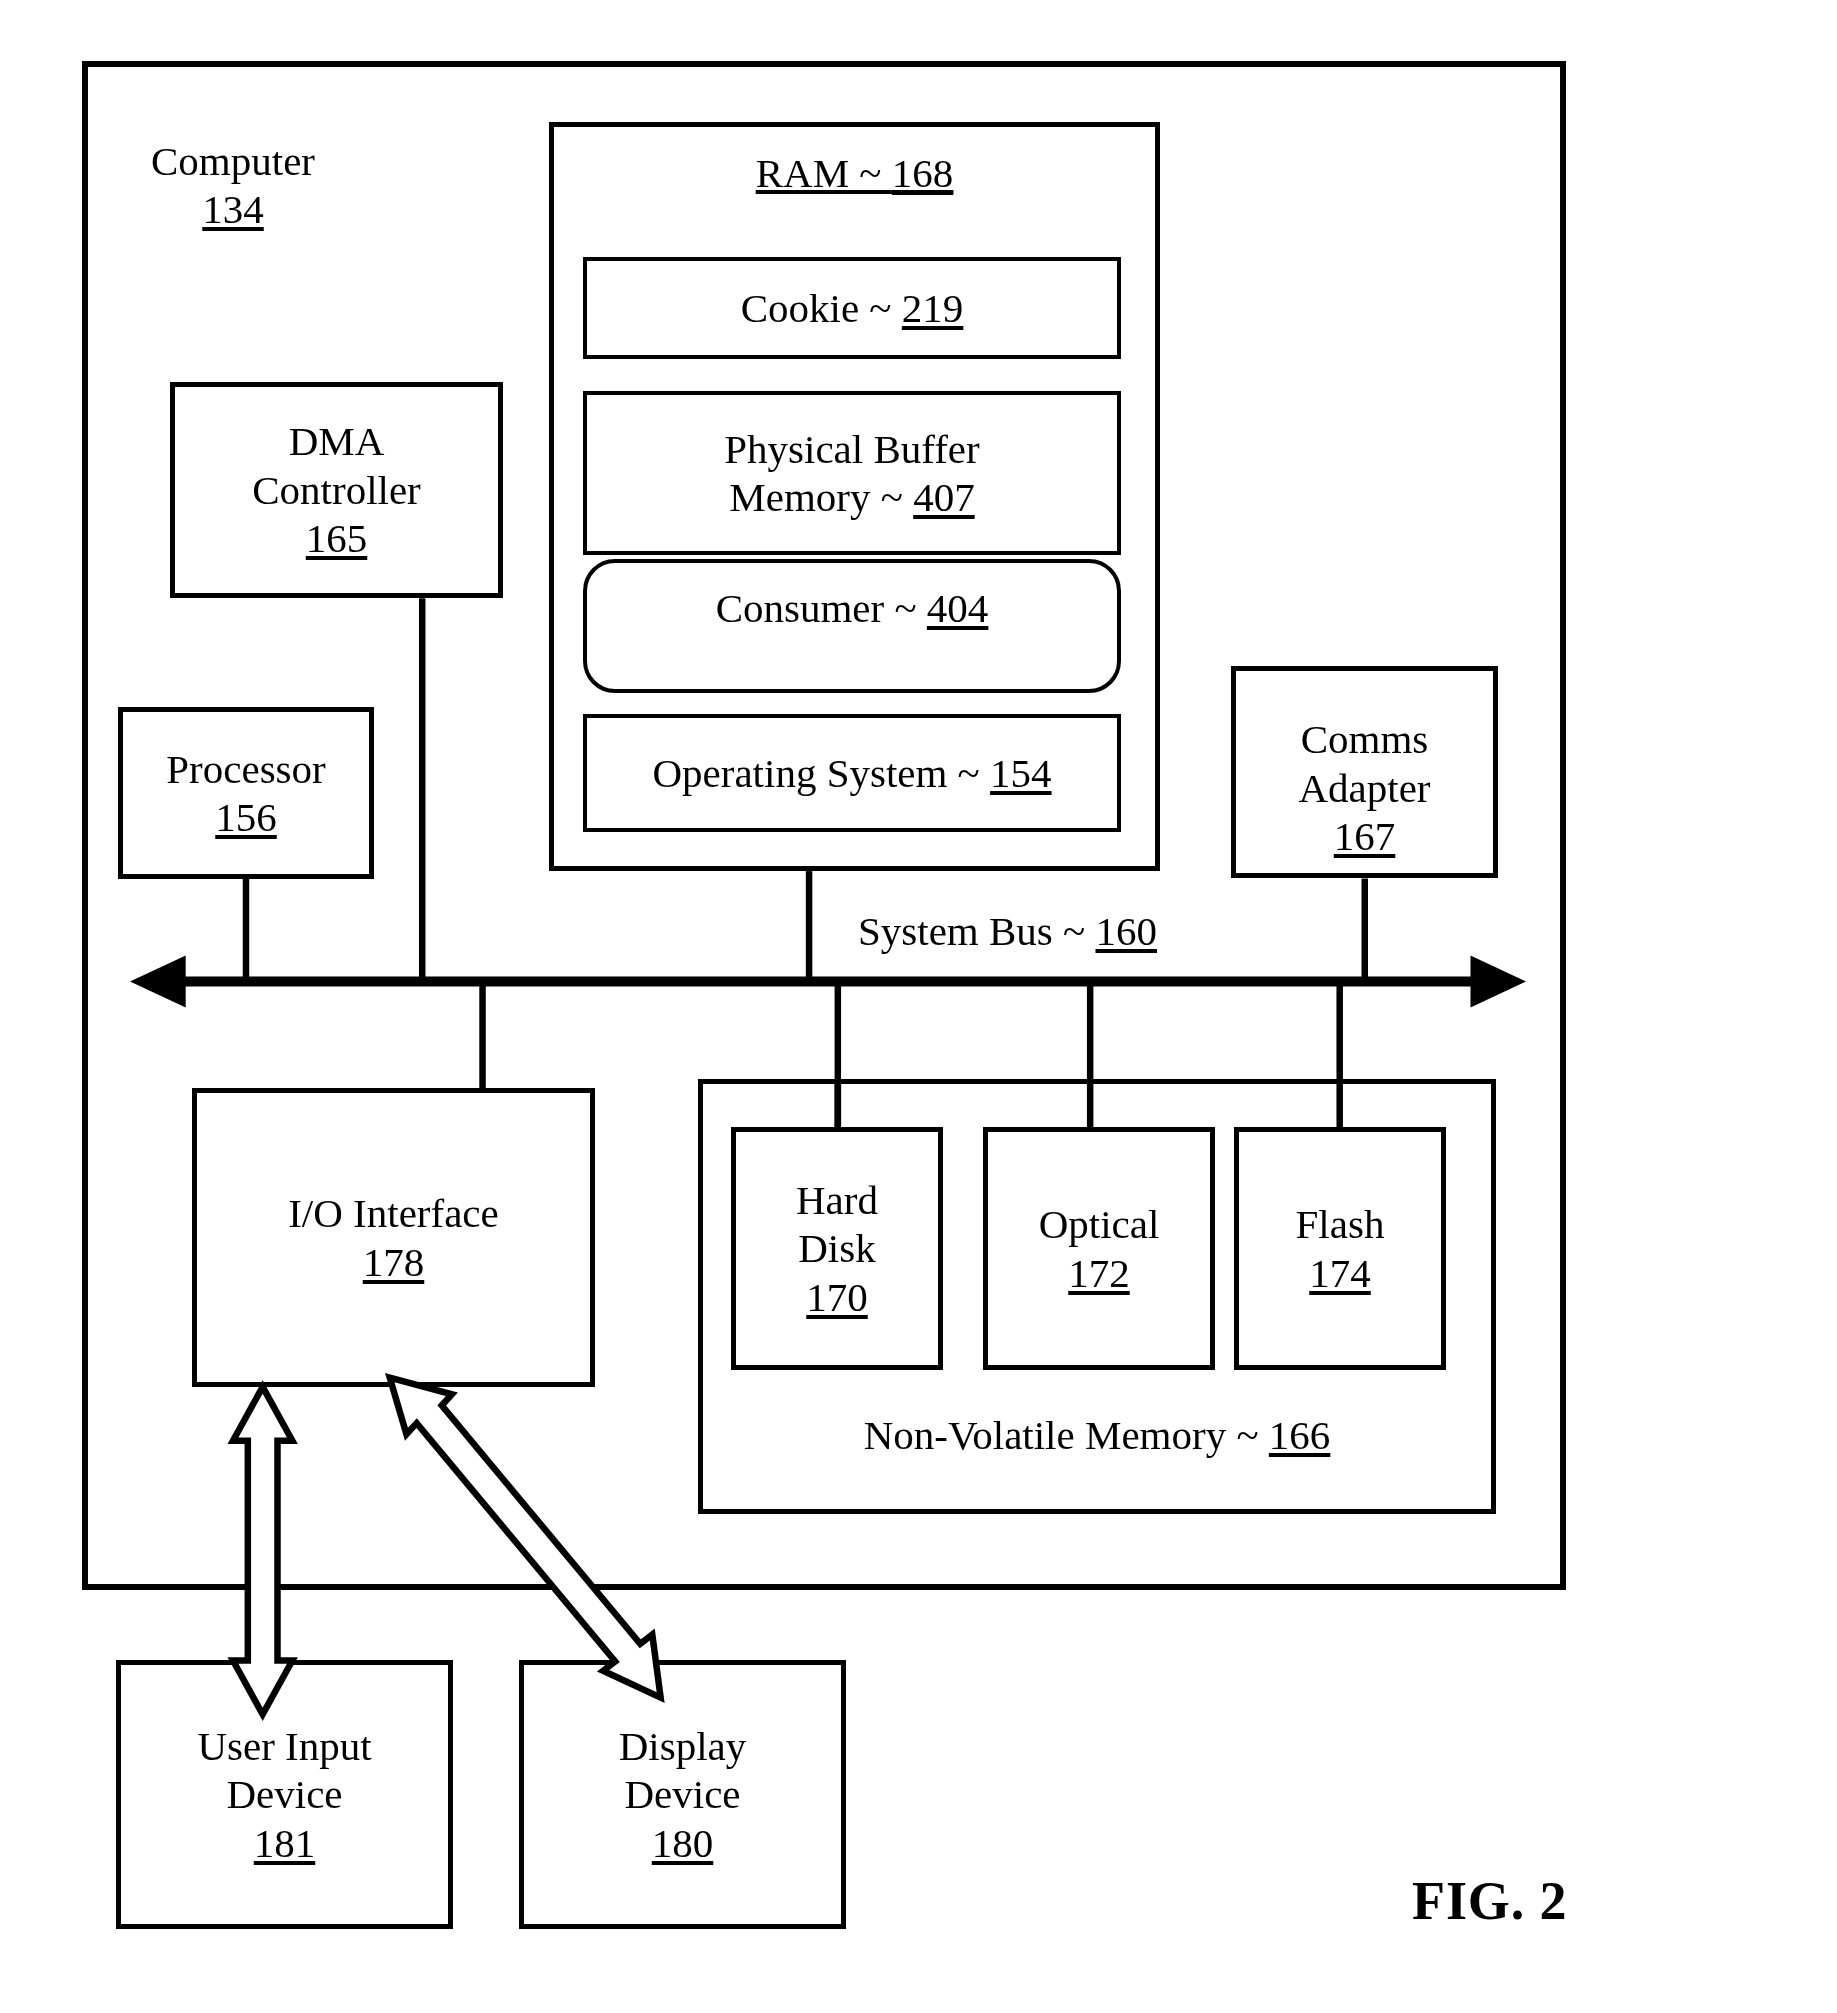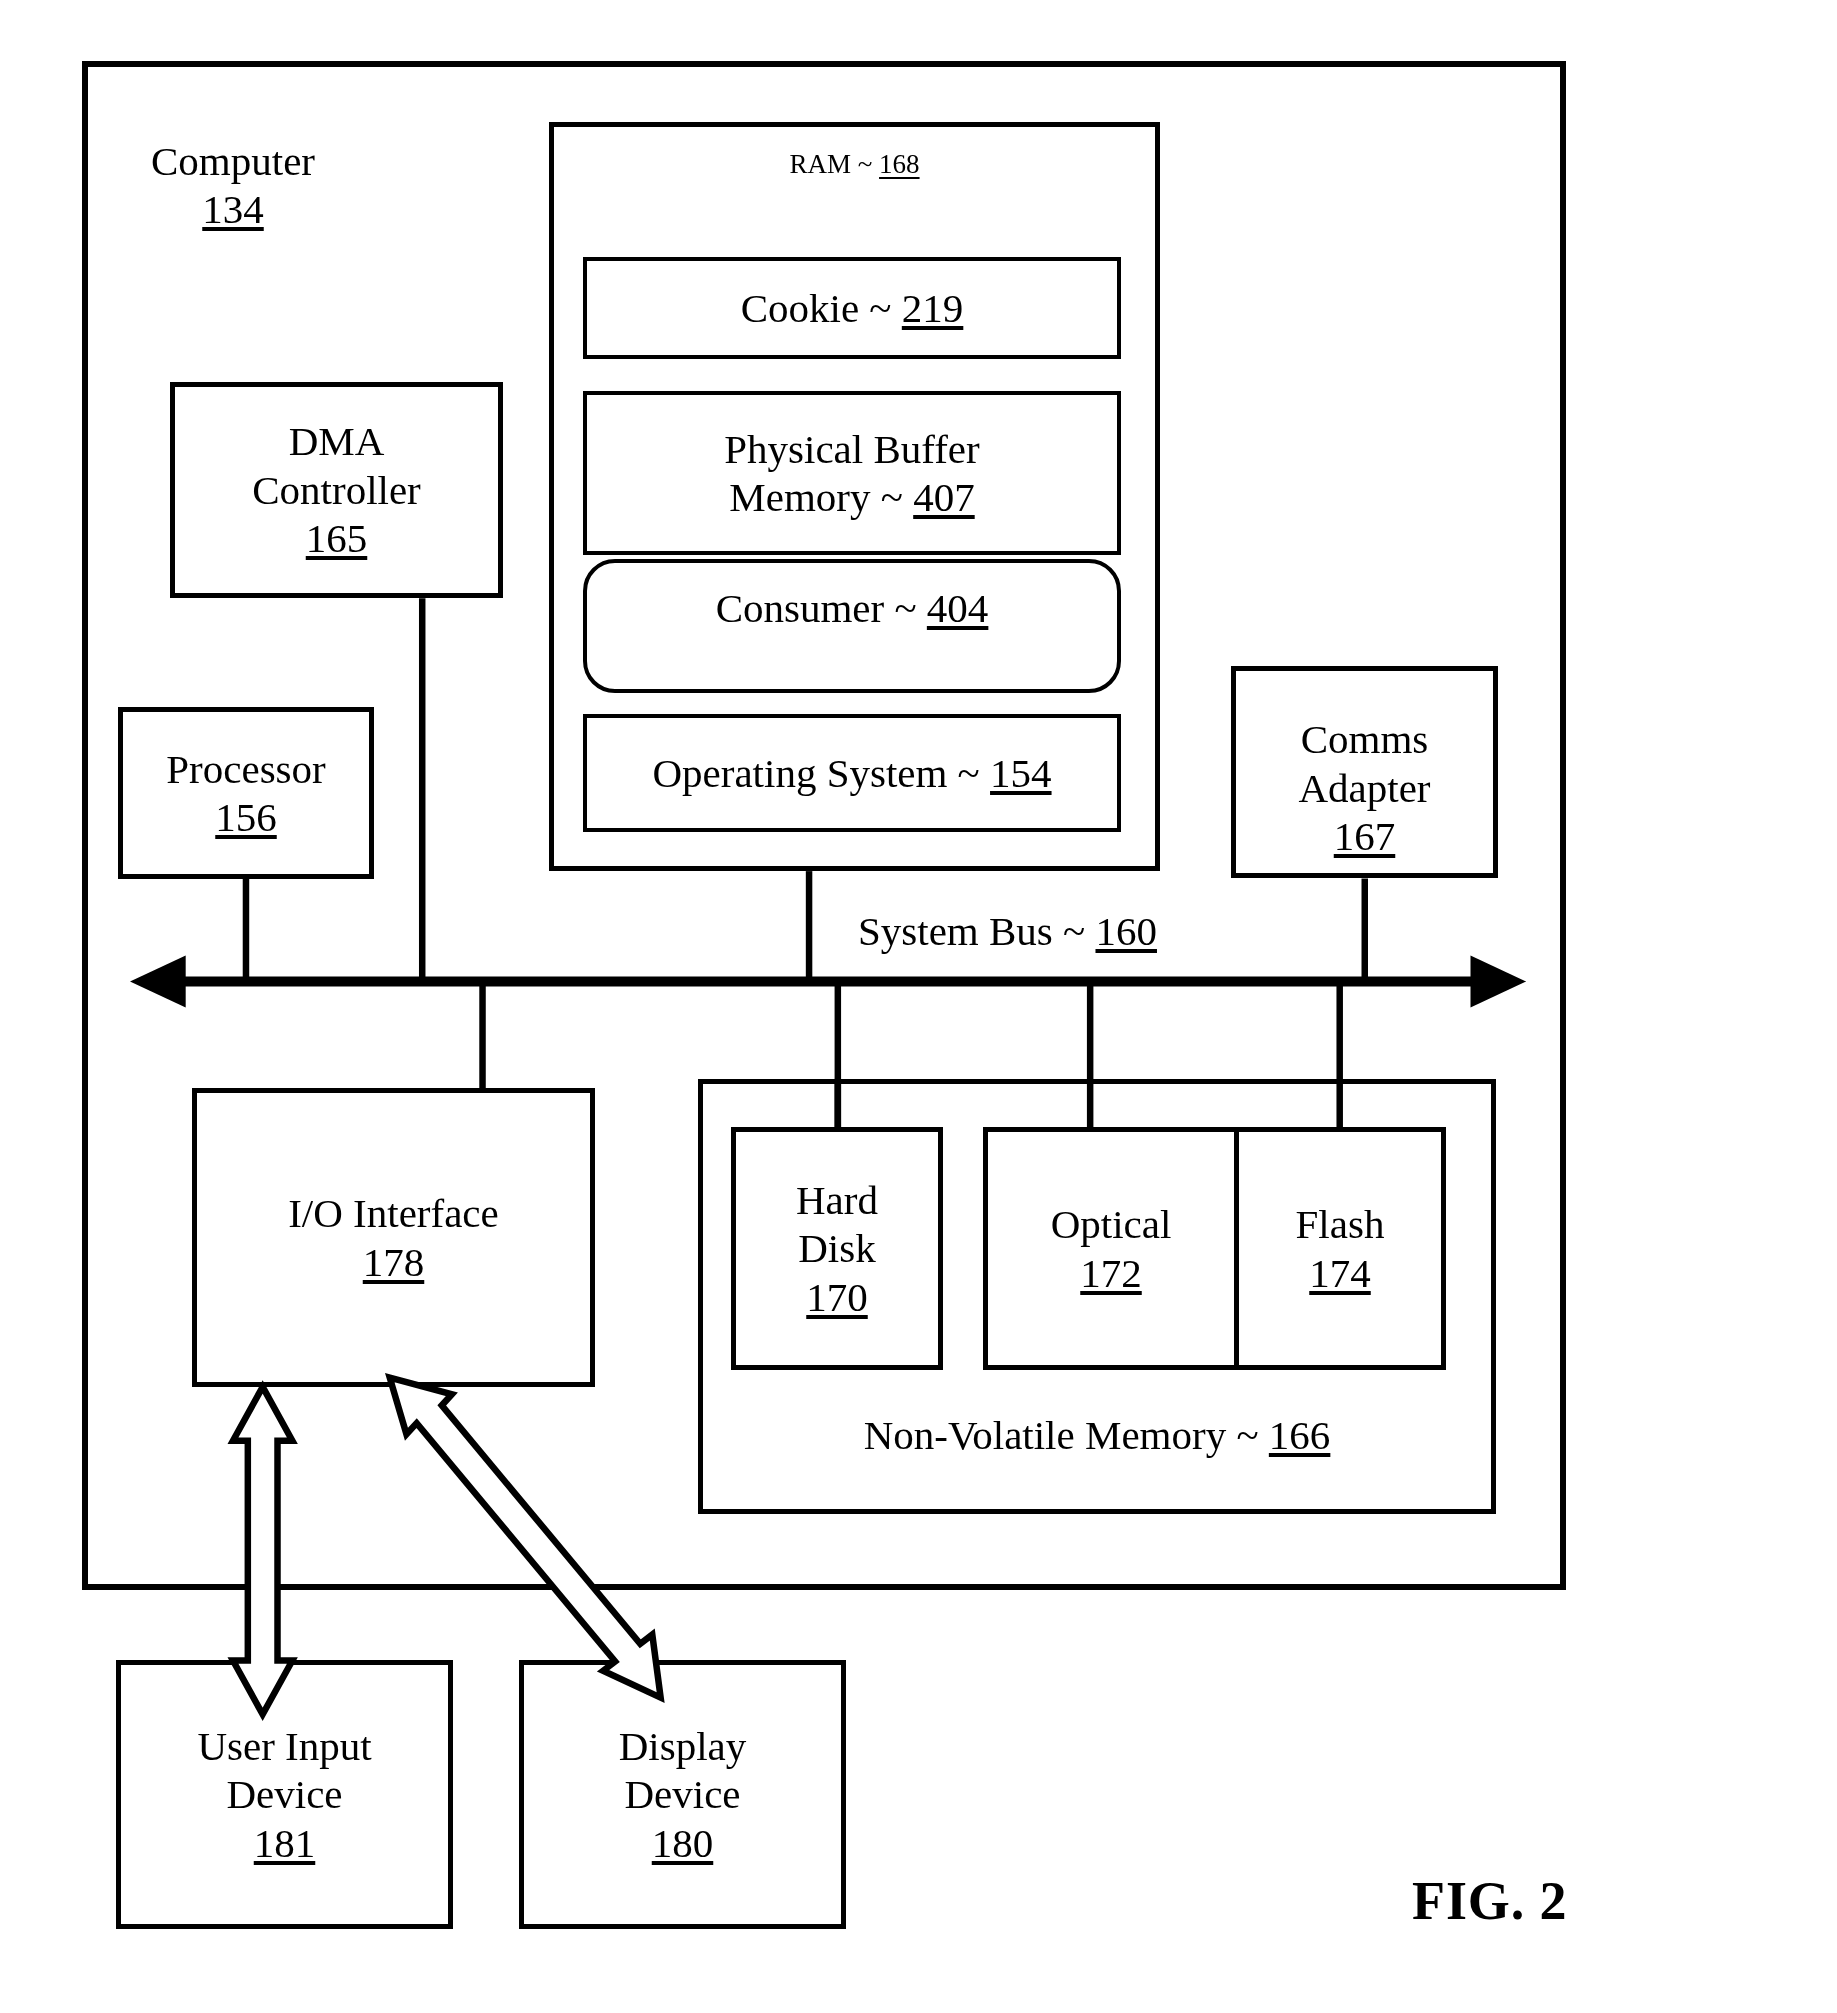--- a/index.html
+++ b/index.html
@@ -68,21 +68,21 @@
 <div id="stage">
 
   <div class="outer-chassis" style="left:82px; top:61px; width:1484px; height:1529px;"></div>
 
   <div class="lbl" style="left:108px; top:137px; width:250px; font-size:41px;">
     <div class="ttl">Computer</div>
     <div class="ttl u">134</div>
   </div>
 
   <div class="box" style="left:549px; top:122px; width:611px; height:749px; justify-content:flex-start; padding-top:22px;">
-    <div class="lbl" style="position:static; font-size:27px;">
+    <div class="lbl" style="position:static; font-size:41px;text-decoration:underline;">
       <span>RAM ~ </span><span class="u">168</span>
     </div>
   </div>
 
   <div class="box thin" style="left:583px; top:257px; width:538px; height:102px;">
     <div style="font-size:41px;">
       <span>Cookie ~ </span><span class="u">219</span>
     </div>
   </div>
 
@@ -136,21 +136,21 @@
       <span>Non-Volatile Memory ~ </span><span class="u">166</span>
     </div>
   </div>
 
   <div class="box" style="left:731px; top:1127px; width:212px; height:243px;">
     <div style="font-size:41px;">Hard</div>
     <div style="font-size:41px;">Disk</div>
     <div style="font-size:41px;" class="u">170</div>
   </div>
 
-  <div class="box" style="left:983px; top:1127px; width:256px; height:243px;">
+  <div class="box" style="left:983px; top:1127px; width:232px; height:243px;">
     <div style="font-size:41px;">Optical</div>
     <div style="font-size:41px;" class="u">172</div>
   </div>
 
   <div class="box" style="left:1234px; top:1127px; width:212px; height:243px;">
     <div style="font-size:41px;">Flash</div>
     <div style="font-size:41px;" class="u">174</div>
   </div>
 
   <div class="box" style="left:116px; top:1660px; width:337px; height:269px;">

